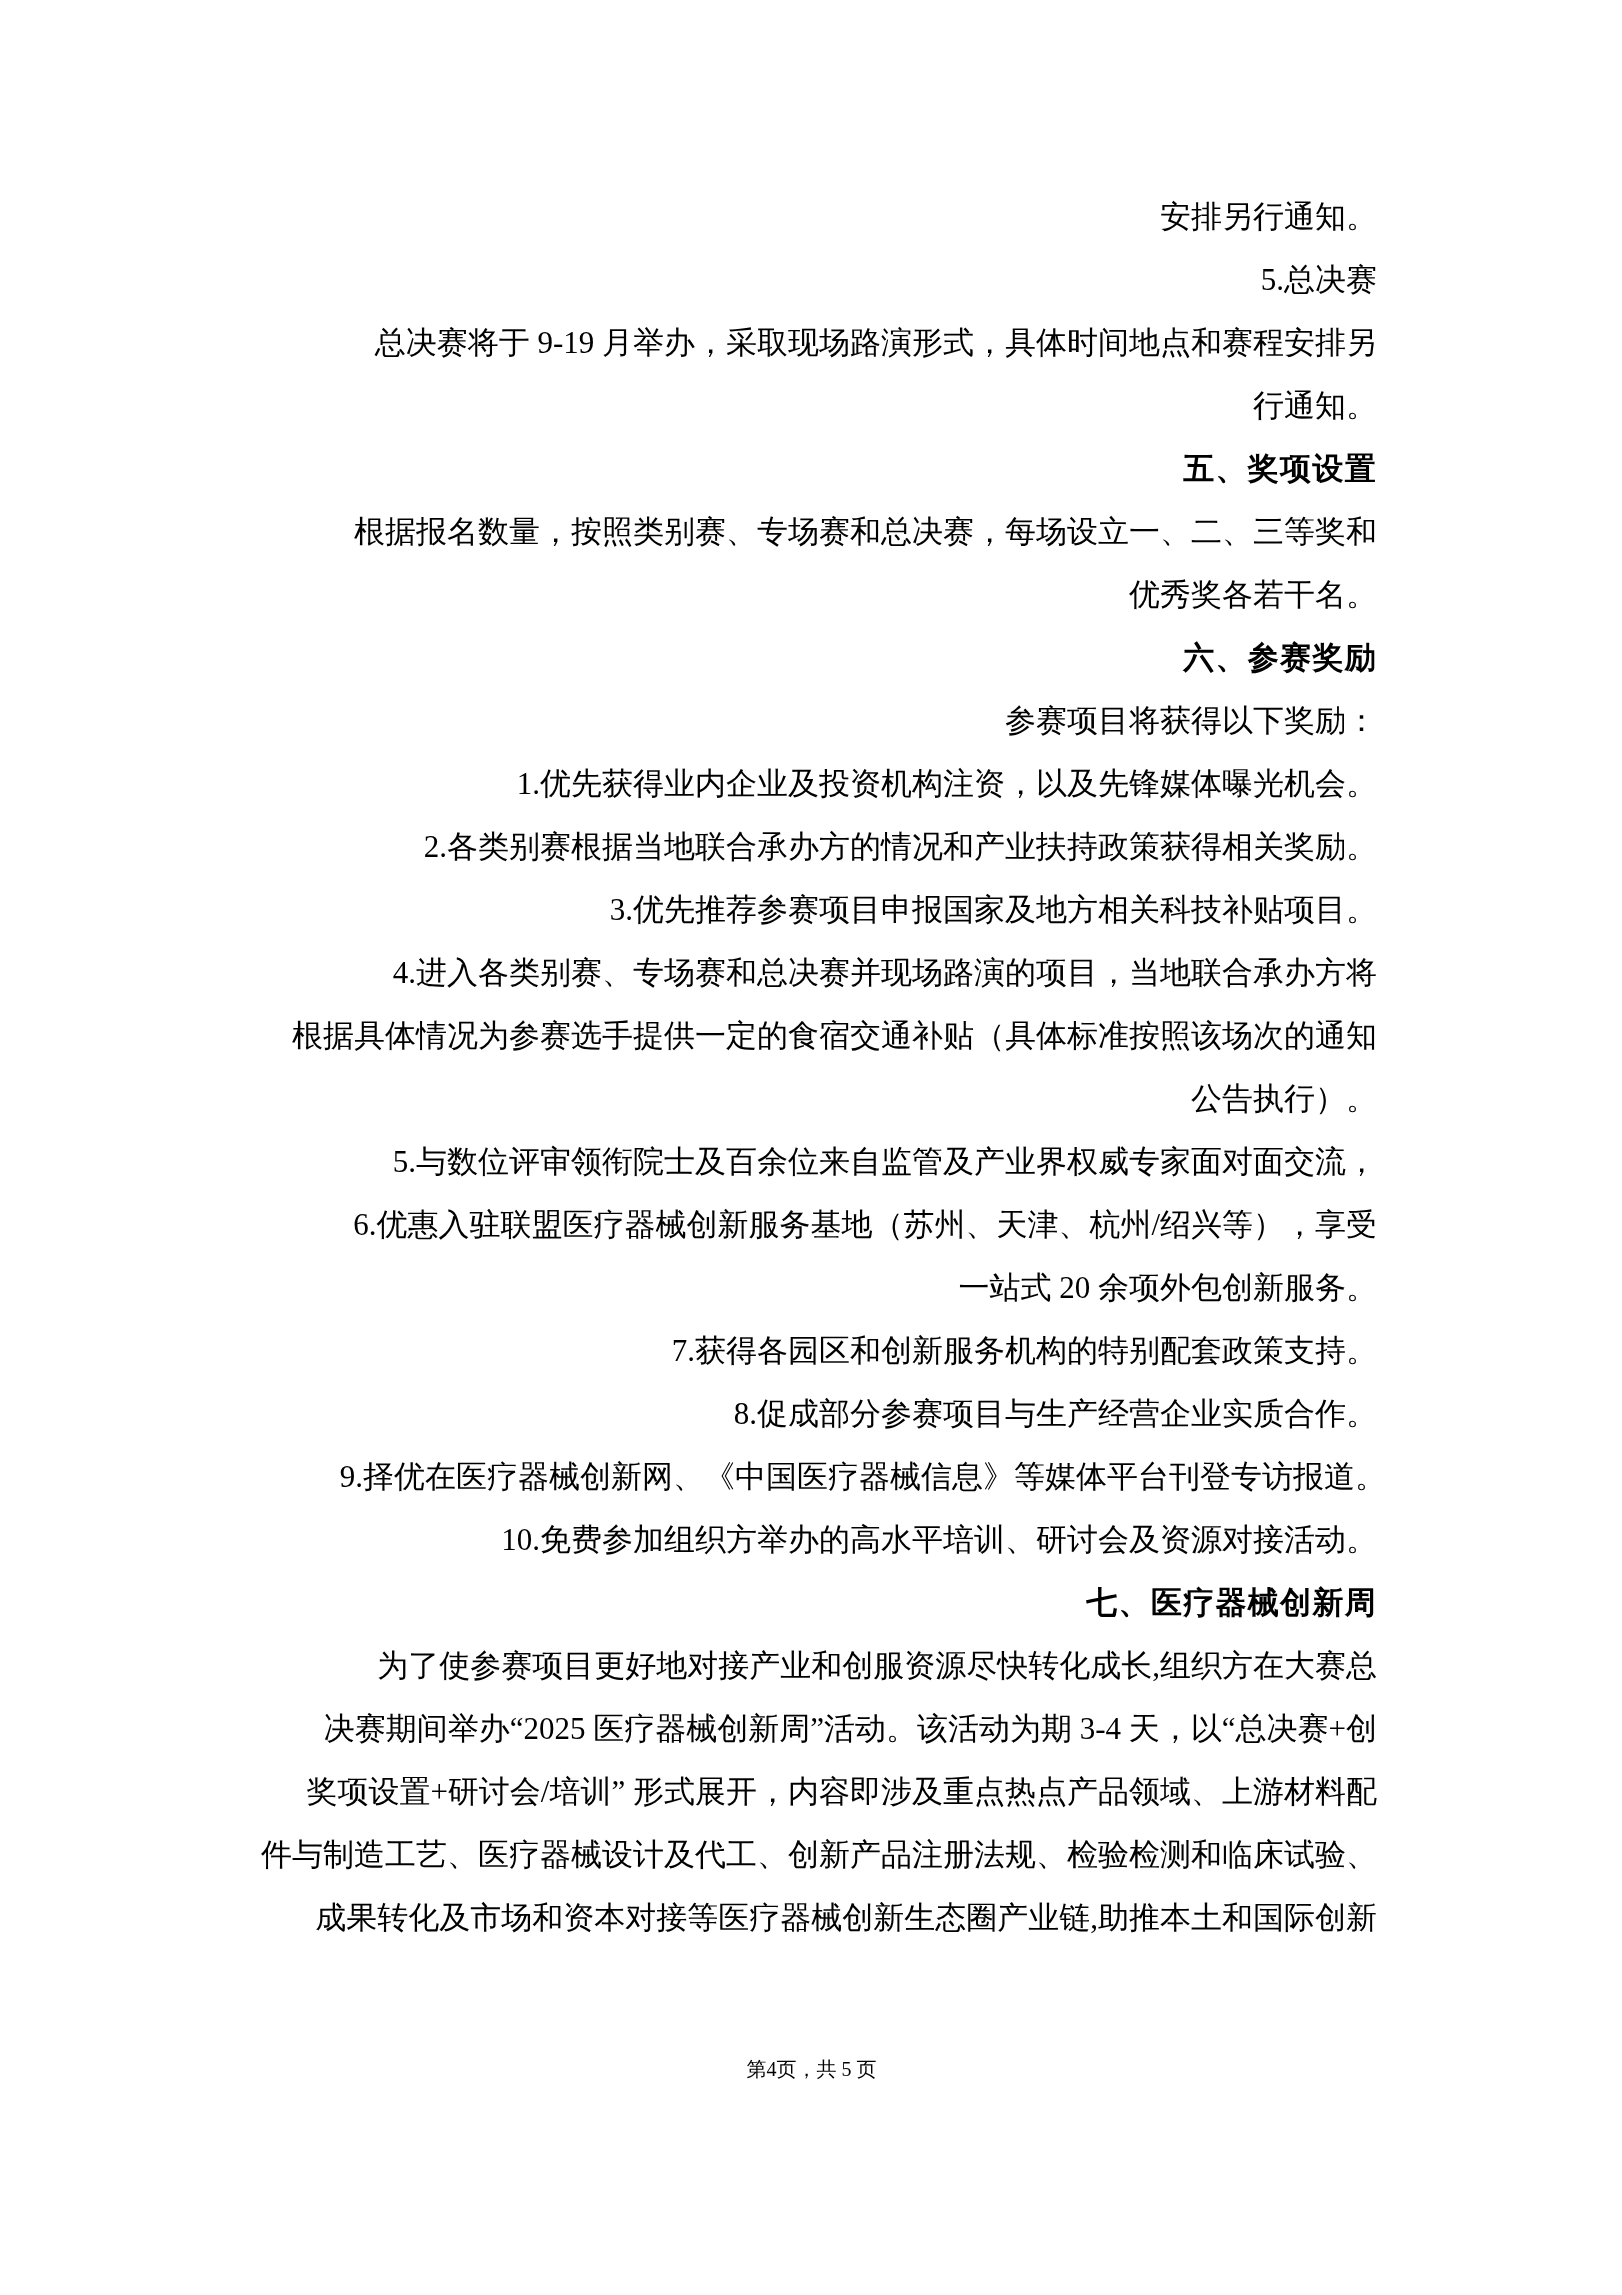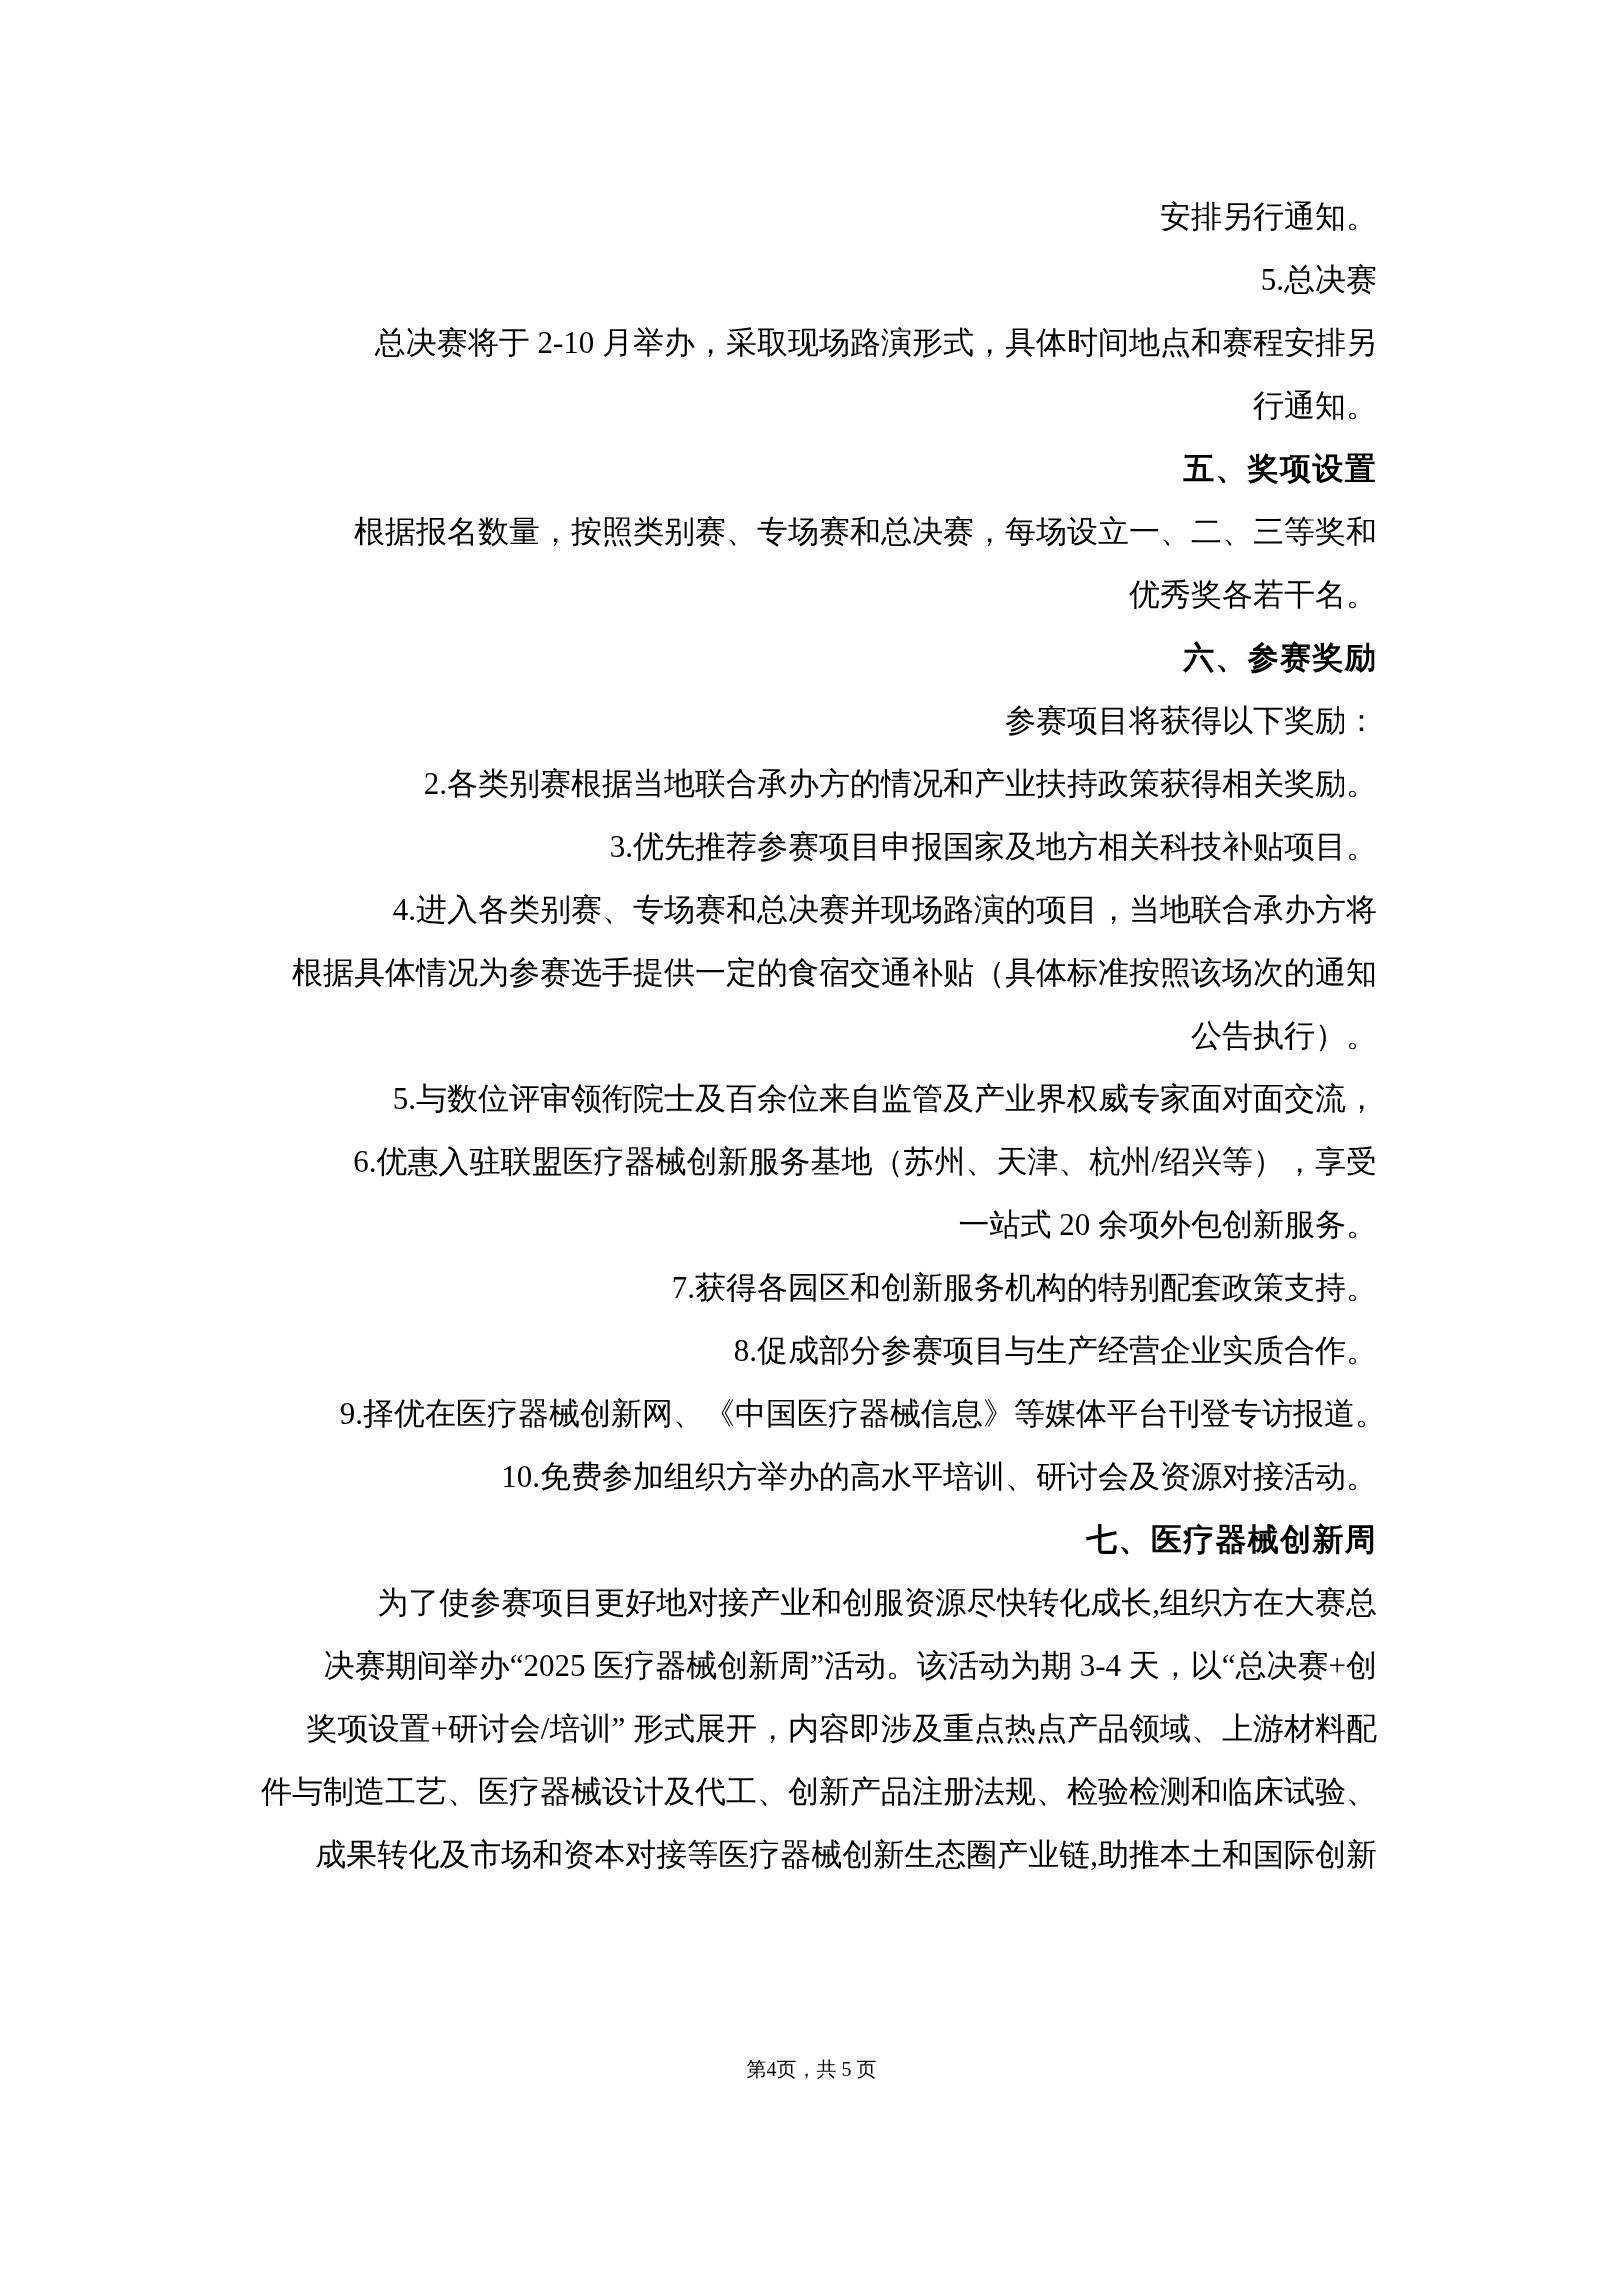--- a/index.html
+++ b/index.html
@@ -59,27 +59,28 @@
     font-family: "Liberation Serif", "DejaVu Serif", serif;
   }
 </style>
 </head>
 <body>
 
 <div class="page" style="--page-bg: #ffffff; --text-color: #000000;">
   <div class="doc-body">
       <div class="line plain">安排另行通知。</div>
       <div class="line list"><span class="num">5.</span><span class="txt">总决赛</span></div>
-      <div class="line indent">总决赛将于 2-10 月举办，采取现场路演形式，具体时间地点和赛程安排另</div>
+      <div class="line indent">总决赛将于 9-19 月举办，采取现场路演形式，具体时间地点和赛程安排另</div>
       <div class="line plain">行通知。</div>
       <div class="line heading">五、奖项设置</div>
       <div class="line indent">根据报名数量，按照类别赛、专场赛和总决赛，每场设立一、二、三等奖和</div>
       <div class="line plain">优秀奖各若干名。</div>
       <div class="line heading">六、参赛奖励</div>
       <div class="line indent">参赛项目将获得以下奖励：</div>
+      <div class="line list"><span class="num">1.</span><span class="txt">优先获得业内企业及投资机构注资，以及先锋媒体曝光机会。</span></div>
       <div class="line list"><span class="num">2.</span><span class="txt">各类别赛根据当地联合承办方的情况和产业扶持政策获得相关奖励。</span></div>
       <div class="line list"><span class="num">3.</span><span class="txt">优先推荐参赛项目申报国家及地方相关科技补贴项目。</span></div>
       <div class="line list"><span class="num">4.</span><span class="txt">进入各类别赛、专场赛和总决赛并现场路演的项目，当地联合承办方将</span></div>
       <div class="line plain">根据具体情况为参赛选手提供一定的食宿交通补贴（具体标准按照该场次的通知</div>
       <div class="line plain">公告执行）。</div>
       <div class="line list"><span class="num">5.</span><span class="txt">与数位评审领衔院士及百余位来自监管及产业界权威专家面对面交流，</span></div>
       <div class="line list"><span class="num">6.</span><span class="txt">优惠入驻联盟医疗器械创新服务基地（苏州、天津、杭州/绍兴等），享受</span></div>
       <div class="line plain">一站式 20 余项外包创新服务。</div>
       <div class="line list"><span class="num">7.</span><span class="txt">获得各园区和创新服务机构的特别配套政策支持。</span></div>
       <div class="line list"><span class="num">8.</span><span class="txt">促成部分参赛项目与生产经营企业实质合作。</span></div>

